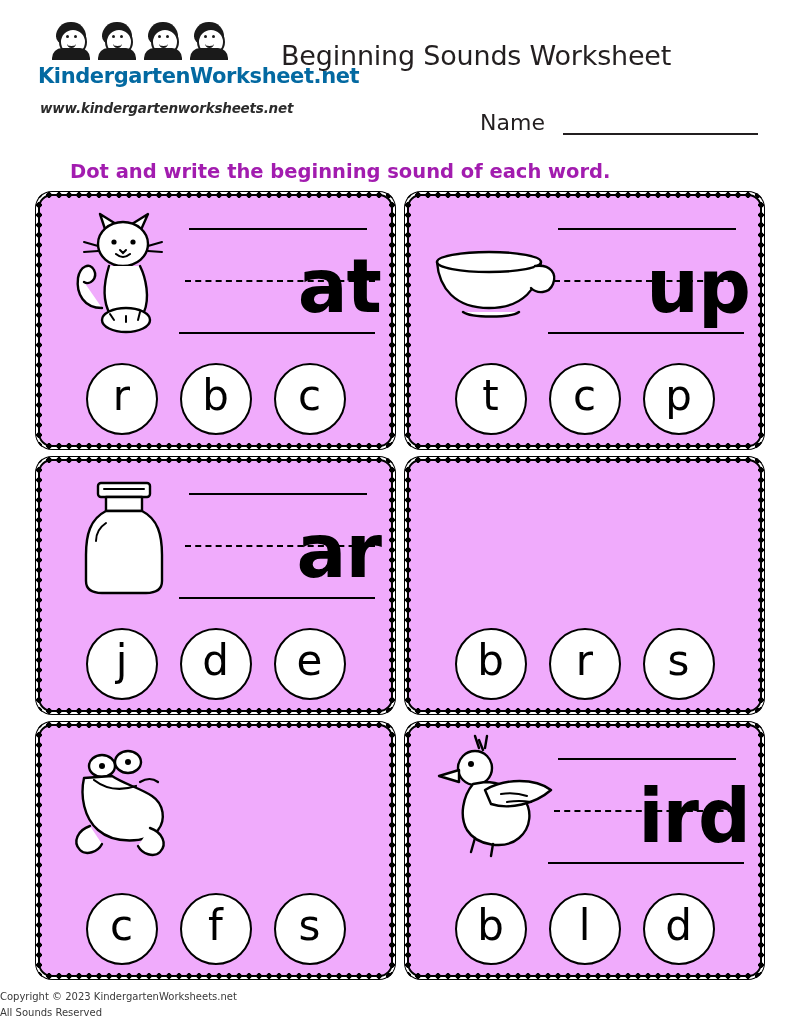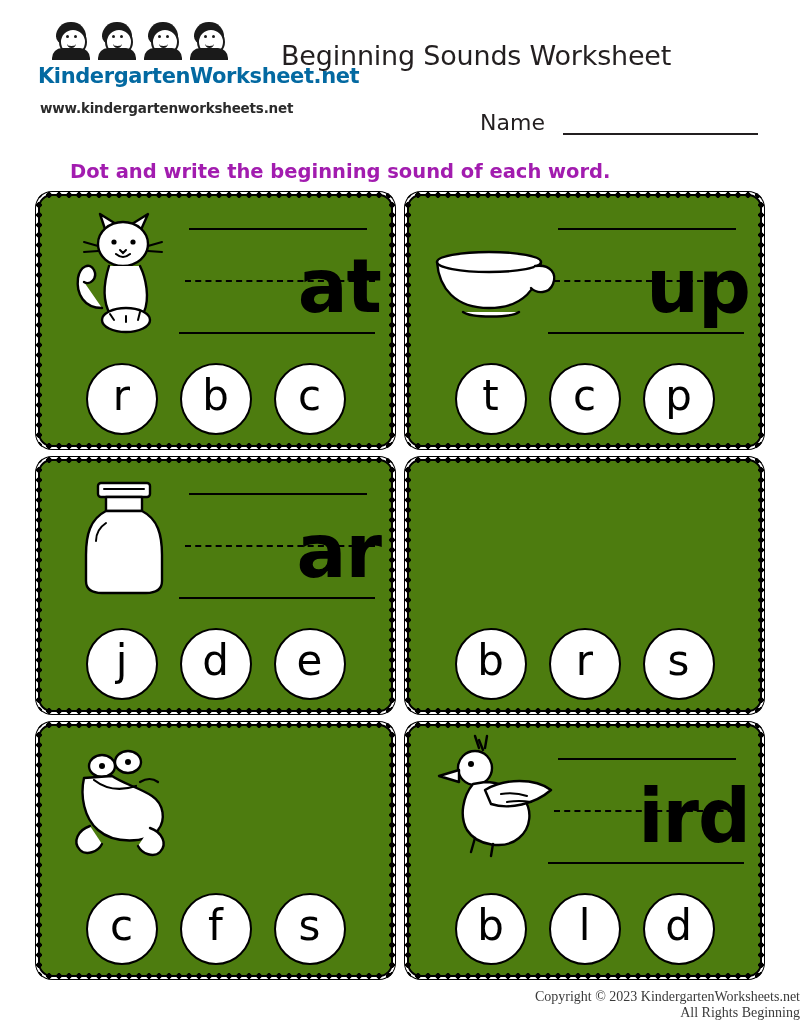--- a/index.html
+++ b/index.html
@@ -95,20 +95,21 @@
     white-space: nowrap;
   }
   .logo-text .dark { color: #0369a1; }
   .site-url {
     margin-top: 12px;
     margin-left: 2px;
     font-size: 13.5px;
     font-weight: bold;
     color: #2b2b2b;
     letter-spacing: -0.2px;
+    font-style: italic;
   }
   .title {
     position: absolute;
     left: 281px;
     top: 40px;
     font-size: 27px;
     font-weight: normal;
     color: #231f20;
     letter-spacing: -0.2px;
     white-space: nowrap;
@@ -149,21 +150,21 @@
     flex-wrap: wrap;
     gap: 12px 14px;
   }
   .card {
     position: relative;
     width: 355px;
     height: 253px;
     box-sizing: border-box;
     border: 2px solid #000;
     border-radius: 14px;
-    background: #4d7c0f;
+    background: #f0abfc;
     
     box-shadow: 0 0 0 2px #fff, 0 0 0 3px #000;
   }
   .scallop {
     position: absolute;
     inset: -6px;
     border-radius: 20px;
     background:
       radial-gradient(circle at 5px 5px, #000 2.6px, transparent 3px) 0 0/10px 10px repeat-x,
       radial-gradient(circle at 5px 5px, #000 2.6px, transparent 3px) 0 100%/10px 10px repeat-x,
@@ -249,25 +250,24 @@
     background: #fff;
   }
   .choice span { transform: translateY(-3px); }
 
   
   .footer {
     position: absolute;
     left: 0;
     right: 0;
     bottom: 14px;
-    text-align: right;
-    font-size: 14px;
+    text-align: left;
+    font-size: 10px;
     color: #3a3a3a;
     line-height: 16px;
-    font-family: Liberation Serif, serif;
   }
 </style>
 </head>
 <body>
 
 <div class="header">
 
   <div class="logo-block">
     <div class="kids-row">
       <div class="kid">
@@ -523,14 +523,14 @@
       <div class="choice">
           <span>d</span>
         </div>
     </div>
   </div>
 
 </div>
 
 <div class="footer">
   <div>Copyright © 2023 KindergartenWorksheets.net</div>
-  <div>All Rights Beginning</div>
+  <div>All Sounds Reserved</div>
 </div>
 
 </body></html>

